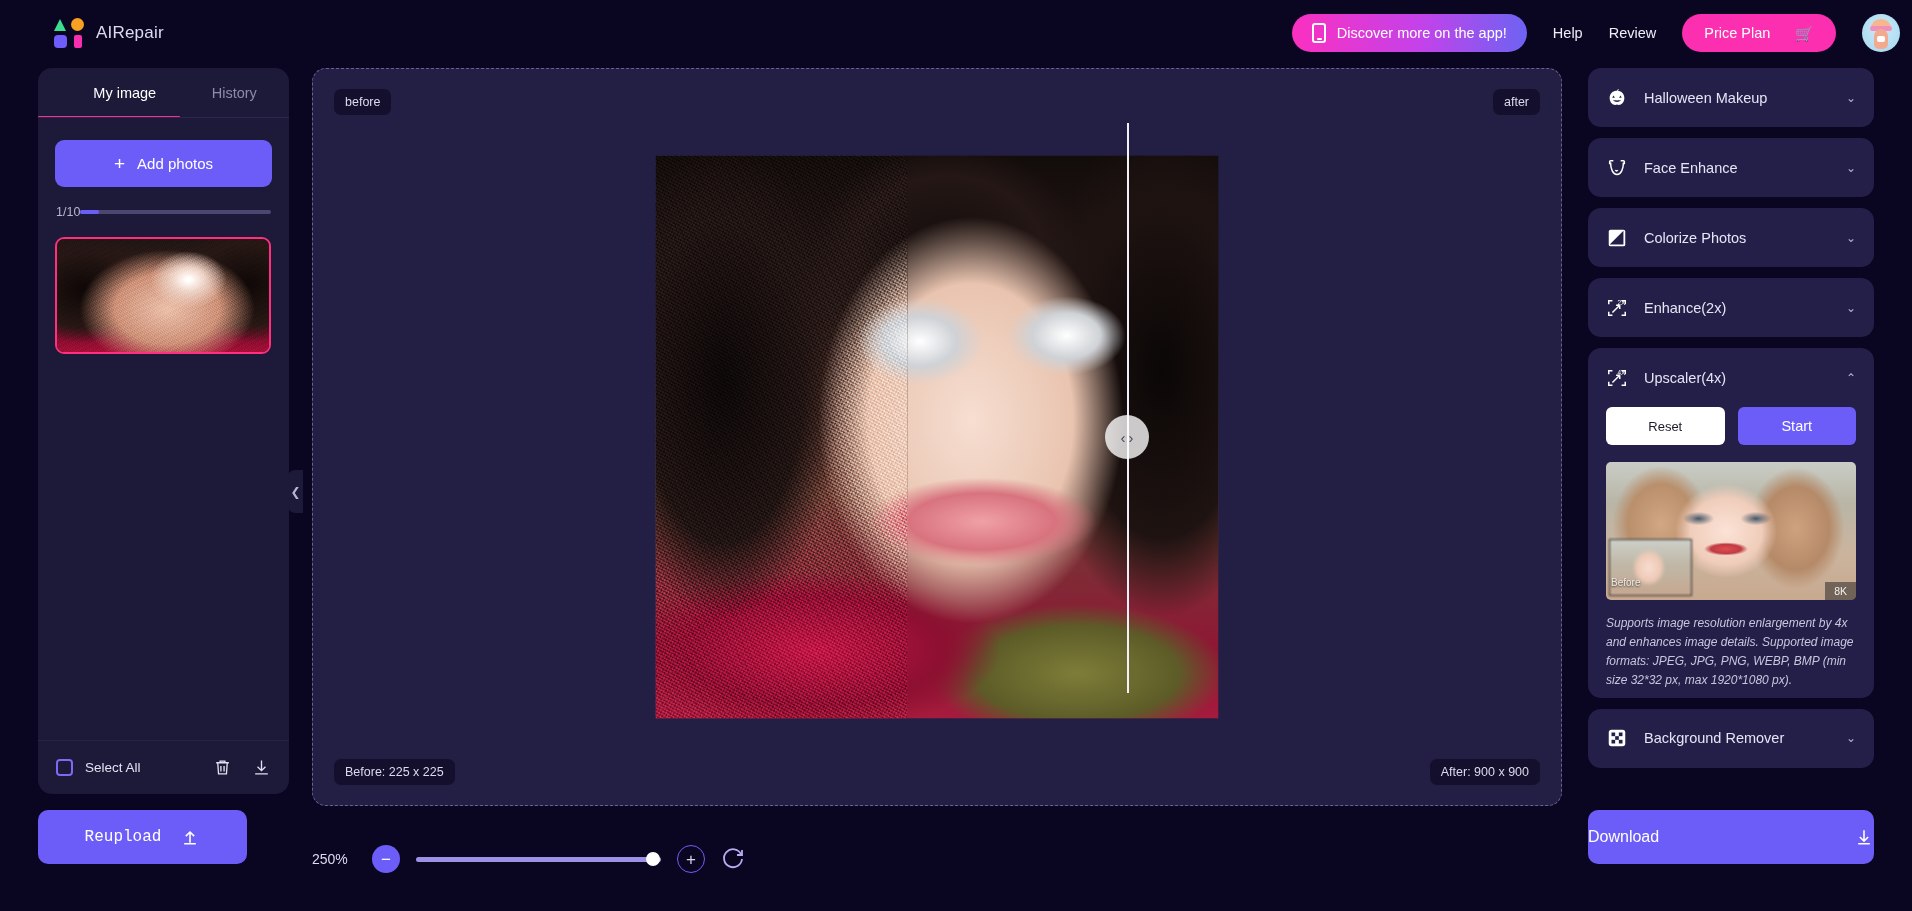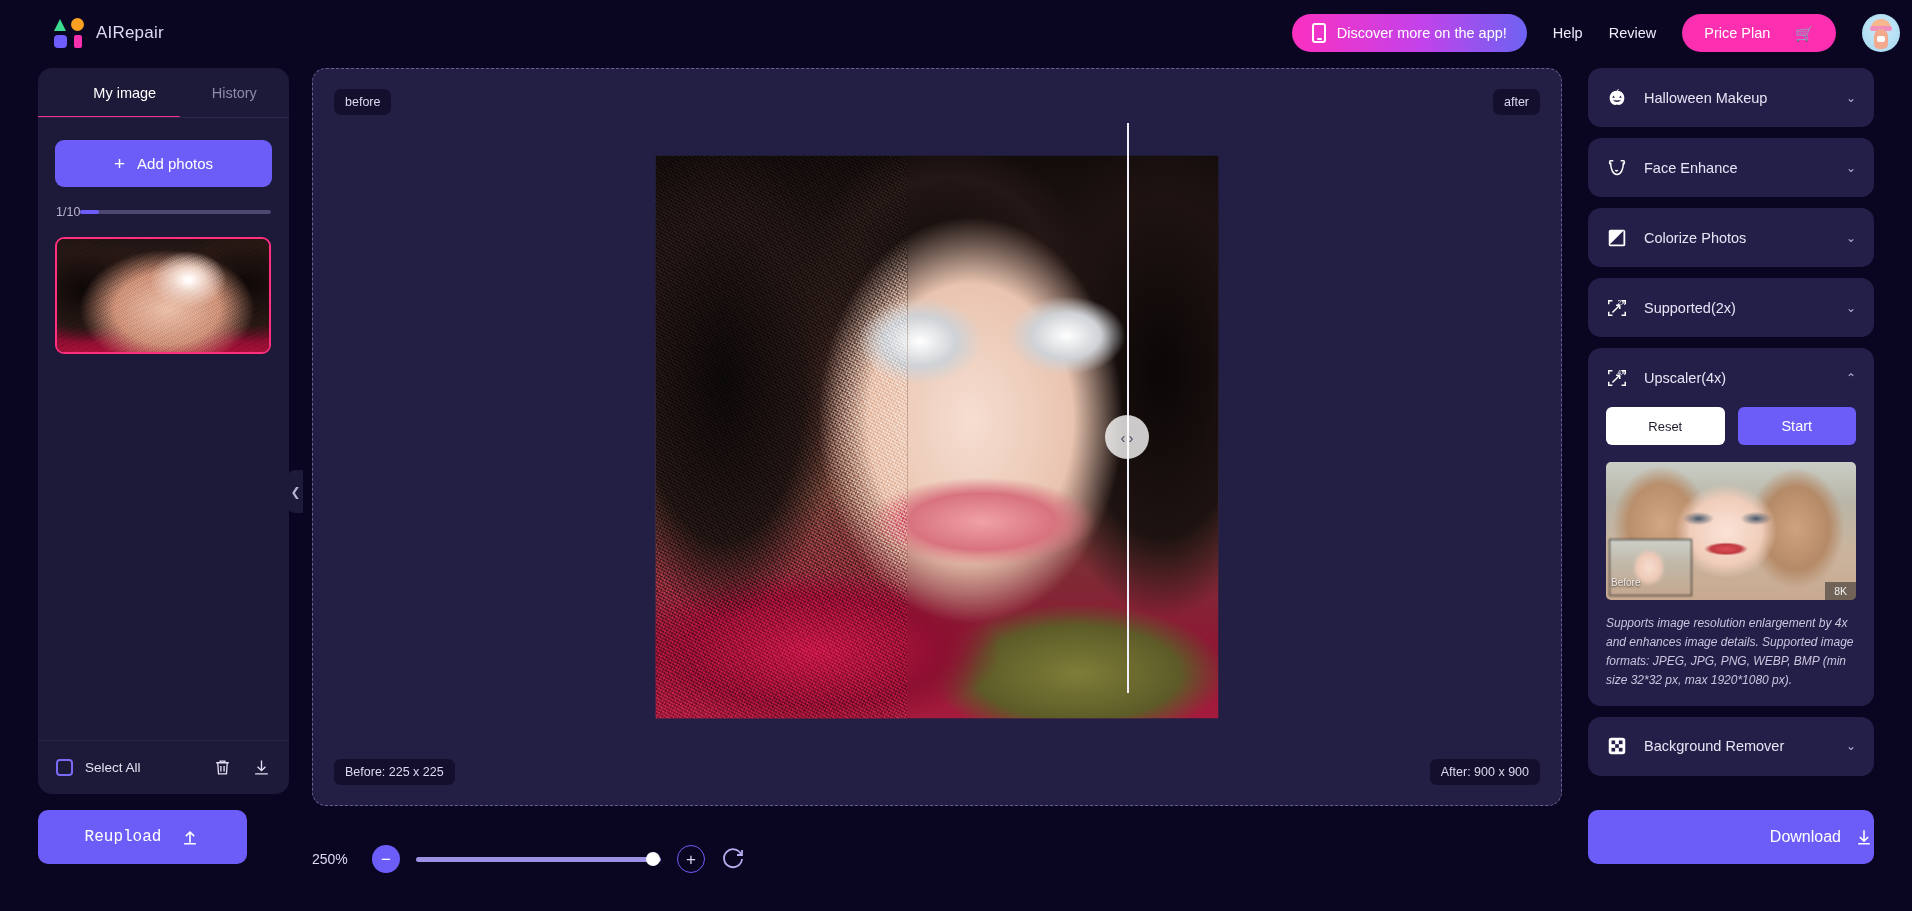--- a/index.html
+++ b/index.html
@@ -214,21 +214,21 @@
   .rightpanel { position: absolute; left: 1588px; top: 68px; width: 286px; height: 726px; }
   .feature {
     width: 286px; background: #241f48; border-radius: 13px; margin-bottom: 11px;
     cursor: pointer;
   }
   .feature-head { height: 59px; display: flex; align-items: center; padding: 0 18px; }
   .feat-ico { width: 22px; height: 22px; flex: none; color: #ffffff; }
   .feat-label { font-size: 14.5px; color: #e7e4f6; margin-left: 16px; }
   .chev { margin-left: auto; color: #b6b1d2; font-size: 12px; }
 
-  .feature.expanded { padding-bottom: 16px; }
+  .feature.expanded { padding-bottom: 8px; }
   .btn-row { display: flex; gap: 13px; padding: 0 18px; }
   .btn-reset {
     flex: 1; height: 38px; border-radius: 6px; background: #fff; color: #1c1a2b;
     font-size: 13px; border: none; cursor: pointer;
   }
   .btn-start {
     flex: 1; height: 38px; border-radius: 6px; background: #6d5df8; color: #fff;
     font-size: 14.5px; border: none; cursor: pointer;
   }
   .preview {
@@ -259,21 +259,21 @@
     position: absolute; right: 0; bottom: 0; padding: 3px 9px;
     background: rgba(40,40,40,.55); color: #f2f0ee; font-size: 10.5px;
   }
   .feat-desc {
     margin: 14px 18px 0 18px; font-size: 12px; line-height: 1.58; color: #c9c5de; font-style: italic;
   }
 
   .download {
     position: absolute; left: 1588px; top: 810px; width: 286px; height: 54px;
     border-radius: 10px; background: #6d5df8; color: #fff; font-size: 16px;
-    display: flex; align-items: center; justify-content: flex-end; gap: 13px;
+    display: flex; align-items: center; justify-content: space-between; gap: 13px;
     border: none; cursor: pointer;
   }
 </style>
 </head>
 <body>
 
 <div class="topbar">
   <div class="brand">
     <div class="logo-grid">
       <div class="lg-tri"></div>
@@ -424,21 +424,21 @@
     </div>
   </div>
 
   <div class="feature">
     <div class="feature-head">
       <svg class="feat-ico" viewBox="0 0 24 24" fill="none" stroke="currentColor" stroke-width="1.6">
         <path d="M3 8V4h4M21 16v4h-4M3 16v4h4M21 8V4h-4"></path>
         <path d="M7 17 15 9M15 9h-4M15 9v4"></path>
         <text x="12.5" y="8.2" font-size="7" fill="currentColor" stroke="none" font-family="Liberation Sans, sans-serif">2X</text>
       </svg>
-      <span class="feat-label">Supported(2x)</span>
+      <span class="feat-label">Enhance(2x)</span>
       <span class="chev">⌄</span>
     </div>
   </div>
 
   <div class="feature expanded">
     <div class="feature-head">
       <svg class="feat-ico" viewBox="0 0 24 24" fill="none" stroke="currentColor" stroke-width="1.6">
         <path d="M3 8V4h4M21 16v4h-4M3 16v4h4M21 8V4h-4"></path>
         <path d="M7 17 15 9M15 9h-4M15 9v4"></path>
         <text x="12.5" y="8.2" font-size="7" fill="currentColor" stroke="none" font-family="Liberation Sans, sans-serif">4X</text>

